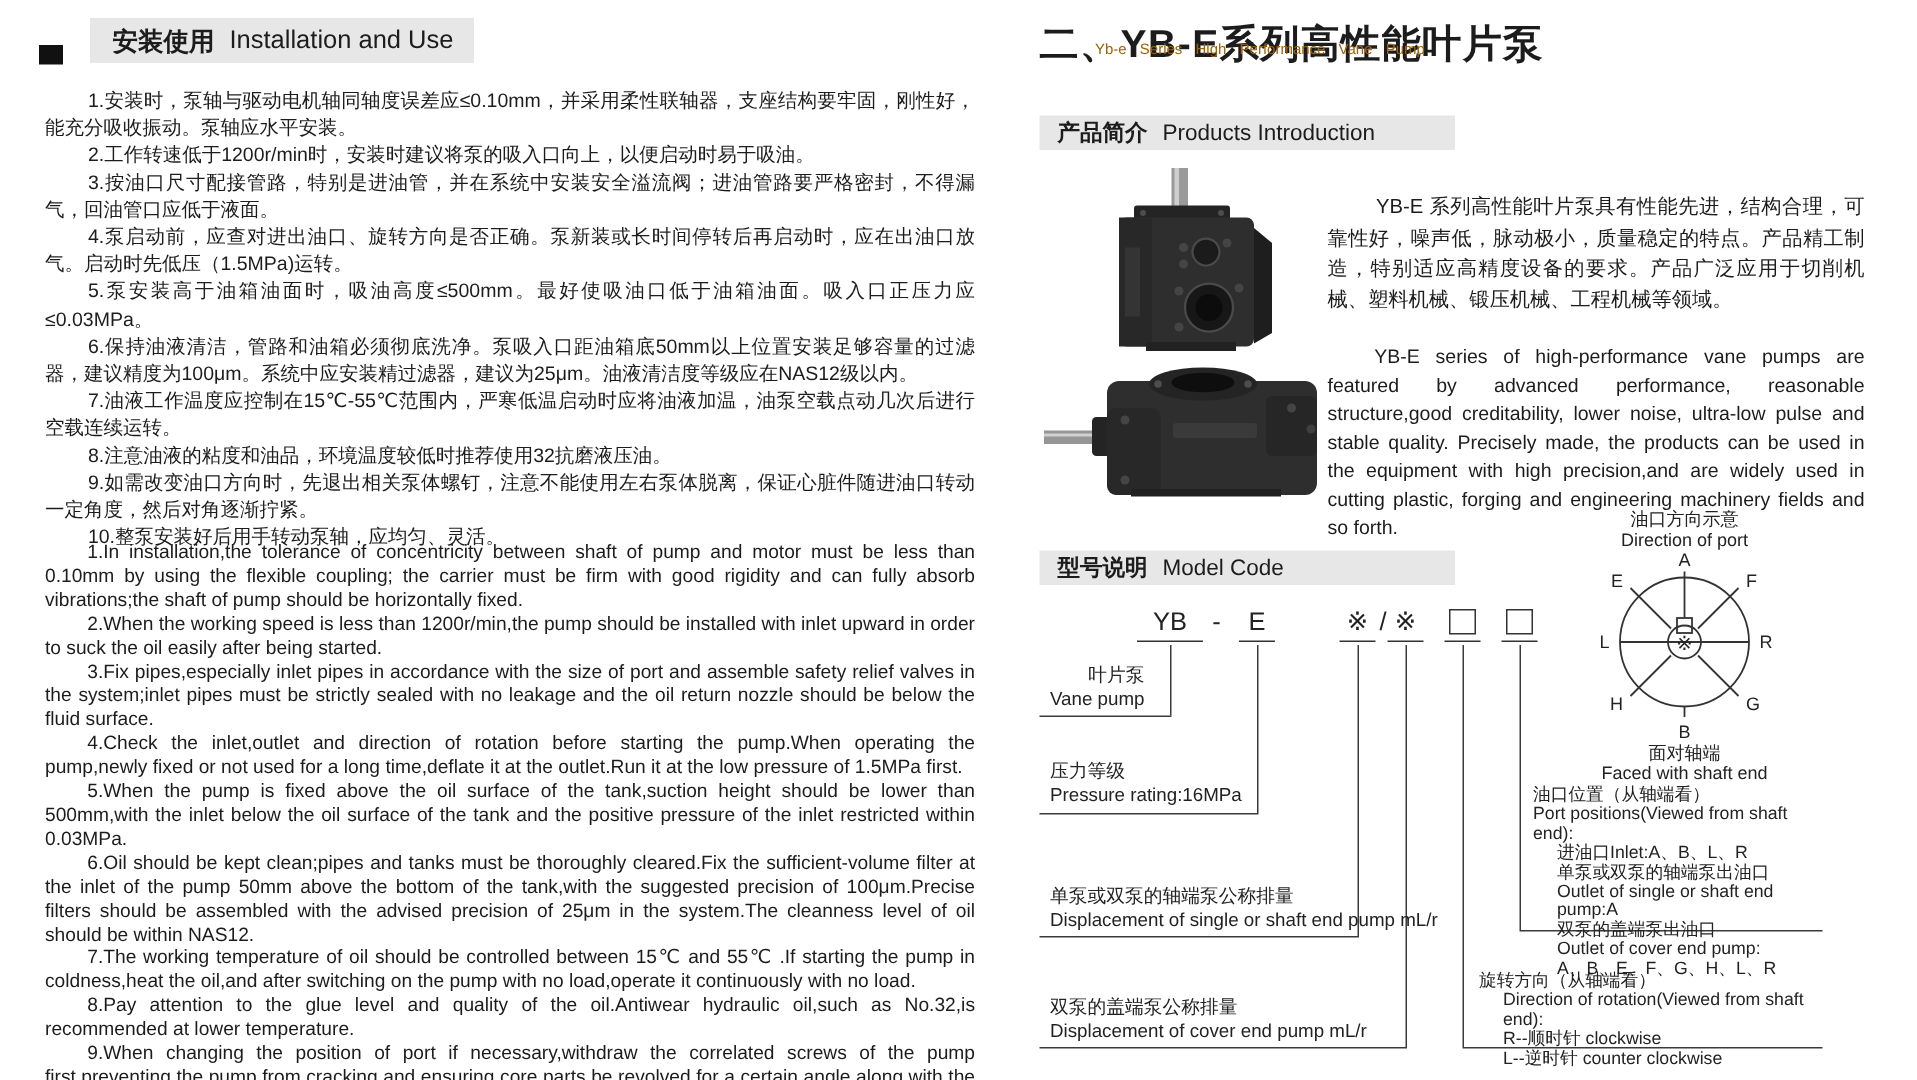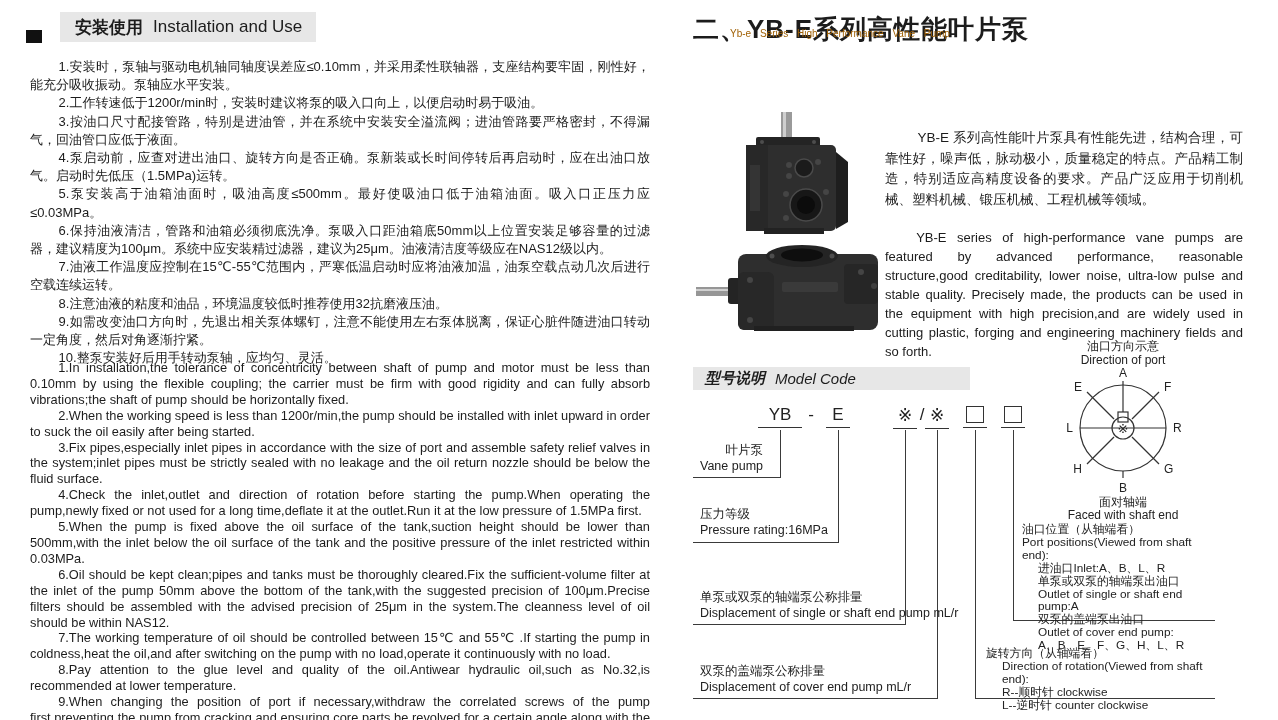--- a/index.html
+++ b/index.html
@@ -70,20 +70,24 @@
     <p>6.Oil should be kept clean;pipes and tanks must be thoroughly cleared.Fix the sufficient-volume filter at the inlet of the pump 50mm above the bottom of the tank,with the suggested precision of 100μm.Precise filters should be assembled with the advised precision of 25μm in the system.The cleanness level of oil should be within NAS12.</p>
     <p>7.The working temperature of oil should be controlled between 15℃ and 55℃ .If starting the pump in coldness,heat the oil,and after switching on the pump with no load,operate it continuously with no load.</p>
     <p>8.Pay attention to the glue level and quality of the oil.Antiwear hydraulic oil,such as No.32,is recommended at lower  temperature.</p>
     <p>9.When changing the position of port if necessary,withdraw the correlated screws of the pump first,preventing the pump from cracking and ensuring core parts be revolved for a certain angle along with the inlet,and then tighten the screws in cater  corner by degrees.</p>
 
   </div>
 
   <div class="title-cn">二、YB-E系列高性能叶片泵</div>
   <div class="title-en">Yb-e  Series  High  Performance  Vane  Pump</div>
 
+  <div class="hdr mid-hdr" style="top:77px;">
+    <span class="cn">产品简介</span>
+    <span class="en">Products Introduction</span>
+  </div>
 
   <svg style="position:absolute;left:712px;top:110px;" width="155" height="128" viewBox="0 0 155 128">
     <rect x="69" y="2" width="11" height="28" fill="#9a9a9a"></rect>
     <rect x="71" y="2" width="3" height="28" fill="#cfcfcf"></rect>
     <rect x="44" y="27" width="64" height="10" rx="2" fill="#242424"></rect>
     <circle cx="50" cy="32" r="2" fill="#4d4d4d"></circle>
       <circle cx="102" cy="32" r="2" fill="#4d4d4d"></circle>
     <rect x="34" y="35" width="90" height="86" rx="5" fill="#2e2e2e"></rect>
     <polygon points="124,42 136,52 136,112 124,119" fill="#1e1e1e"></polygon>
     <rect x="34" y="35" width="22" height="86" fill="#282828"></rect>
@@ -119,21 +123,21 @@
       <circle cx="56" cy="82" r="3" fill="#454545"></circle>
   </svg>
 
   <div class="intro-cn">
     <p>YB-E 系列高性能叶片泵具有性能先进，结构合理，可靠性好，噪声低，脉动极小，质量稳定的特点。产品精工制造，特别适应高精度设备的要求。产品广泛应用于切削机械、塑料机械、锻压机械、工程机械等领域。</p>
   </div>
   <div class="intro-en">
     <p>YB-E series of high-performance vane pumps are featured by advanced performance, reasonable structure,good creditability, lower noise, ultra-low pulse and stable quality. Precisely made, the products can be used in the equipment with high precision,and are widely used in cutting plastic, forging and engineering machinery fields and so forth.</p>
   </div>
 
-  <div class="hdr mid-hdr" style="top:367px;font-style:italic;">
+  <div class="hdr mid-hdr" style="top:367px;">
     <span class="cn">型号说明</span>
     <span class="en">Model Code</span>
   </div>
 
   <span class="mc u" style="left:758px;width:44px;">YB</span>
   <span class="mc" style="left:804px;width:14px;">-</span>
   <span class="mc u" style="left:826px;width:24px;">E</span>
   <span class="mc u" style="left:893px;width:24px;">※</span>
   <span class="mc" style="left:916px;width:12px;">/</span>
   <span class="mc u" style="left:925px;width:24px;">※</span>

